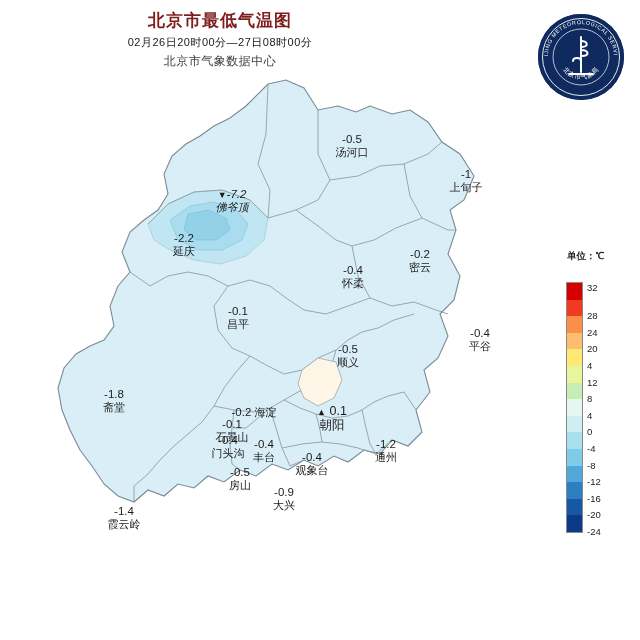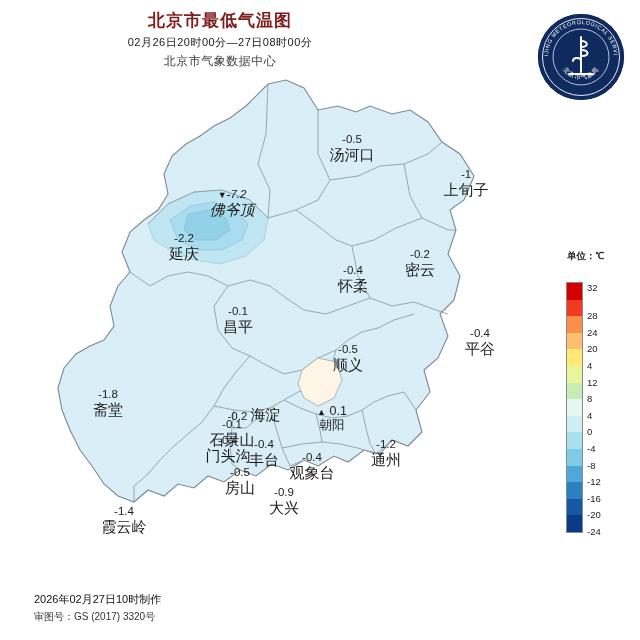--- a/index.html
+++ b/index.html
@@ -55,21 +55,21 @@
   
   .stn {
     position: absolute;
     text-align: center;
     color: #1b1b1b;
     line-height: 1.15;
     white-space: nowrap;
     transform: translate(-50%, 0);
   }
   .stn .val { font-size: 11.5px; letter-spacing: 0px; }
-  .stn .nm  { font-size: 15px; }
+  .stn .nm  { font-size: 11px; }
   .stn.big .val { font-size: 12.5px; font-weight: normal; }
   .stn.big .nm  { font-size: 12.5px; font-weight: normal; }
   .mk { font-size: 9px; }
 
   
   .legend { position: absolute; right: 8px; top: 250px; width: 66px; }
   .legend-title { font-size: 9.5px; color: #222; margin-bottom: 19px; text-align: left; padding-left: 1px; font-weight: bold; }
   .legend-body { position: relative; display: flex; }
   .legend-bar { width: 17px; border: 1px solid #8a8a8a; }
   .legend-bar div { height: 16.6px; }
@@ -213,21 +213,21 @@
     <div class="stn" style="left:480px; top:327px;">
       <div class="val"><span>-0.4</span></div>
       <div class="nm">平谷</div>
     </div>
 
     <div class="stn" style="left:348px; top:343px;">
       <div class="val"><span>-0.5</span></div>
       <div class="nm">顺义</div>
     </div>
 
-    <div class="stn" style="left:108px; top:388px;">
+    <div class="stn" style="left:114px; top:388px;">
       <div class="val"><span>-1.8</span></div>
       <div class="nm">斋堂</div>
     </div>
 
     <div class="stn" style="left:254px; top:406px;">
       <div class="val"><span>-0.2</span>&nbsp;<span class="nm">海淀</span></div>
     </div>
 
     <div class="stn" style="left:232px; top:418px;">
       <div class="val"><span>-0.1</span></div>
@@ -309,18 +309,14 @@
         <span style="top:166.0px">-4</span>
         <span style="top:182.6px">-8</span>
         <span style="top:199.2px">-12</span>
         <span style="top:215.8px">-16</span>
         <span style="top:232.4px">-20</span>
         <span style="top:249.0px">-24</span>
       </div>
     </div>
   </div>
 
-  <div class="footer">
-    <div class="f1">2026年02月27日10时制作</div>
-    <div class="f2">审图号：GS (2017) 3320号</div>
-  </div>
 
 </div>
 
 </body></html>

